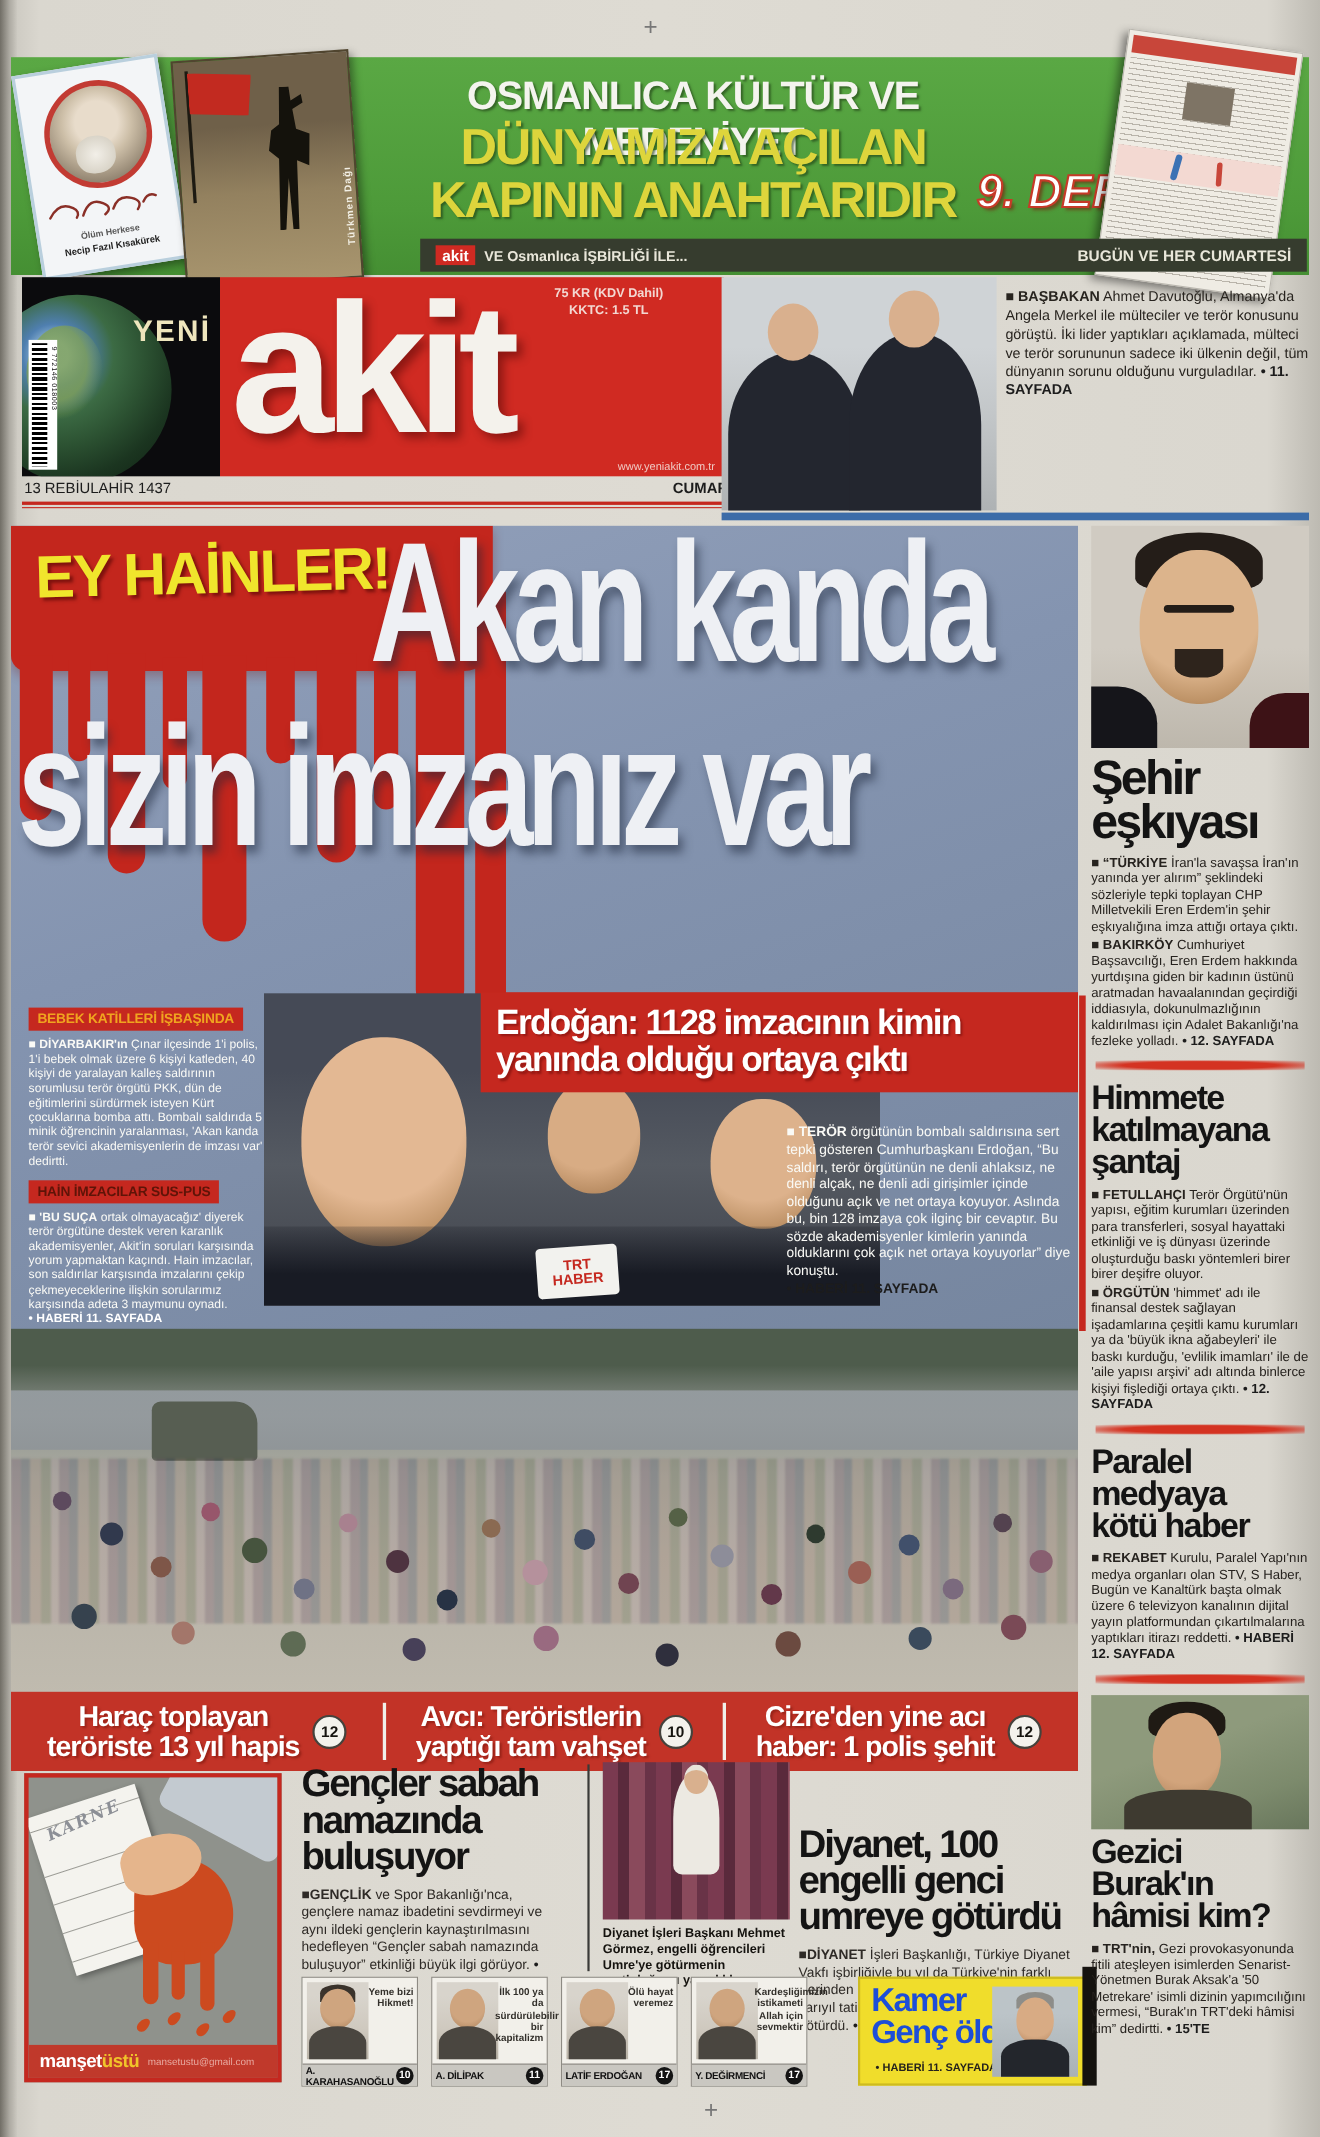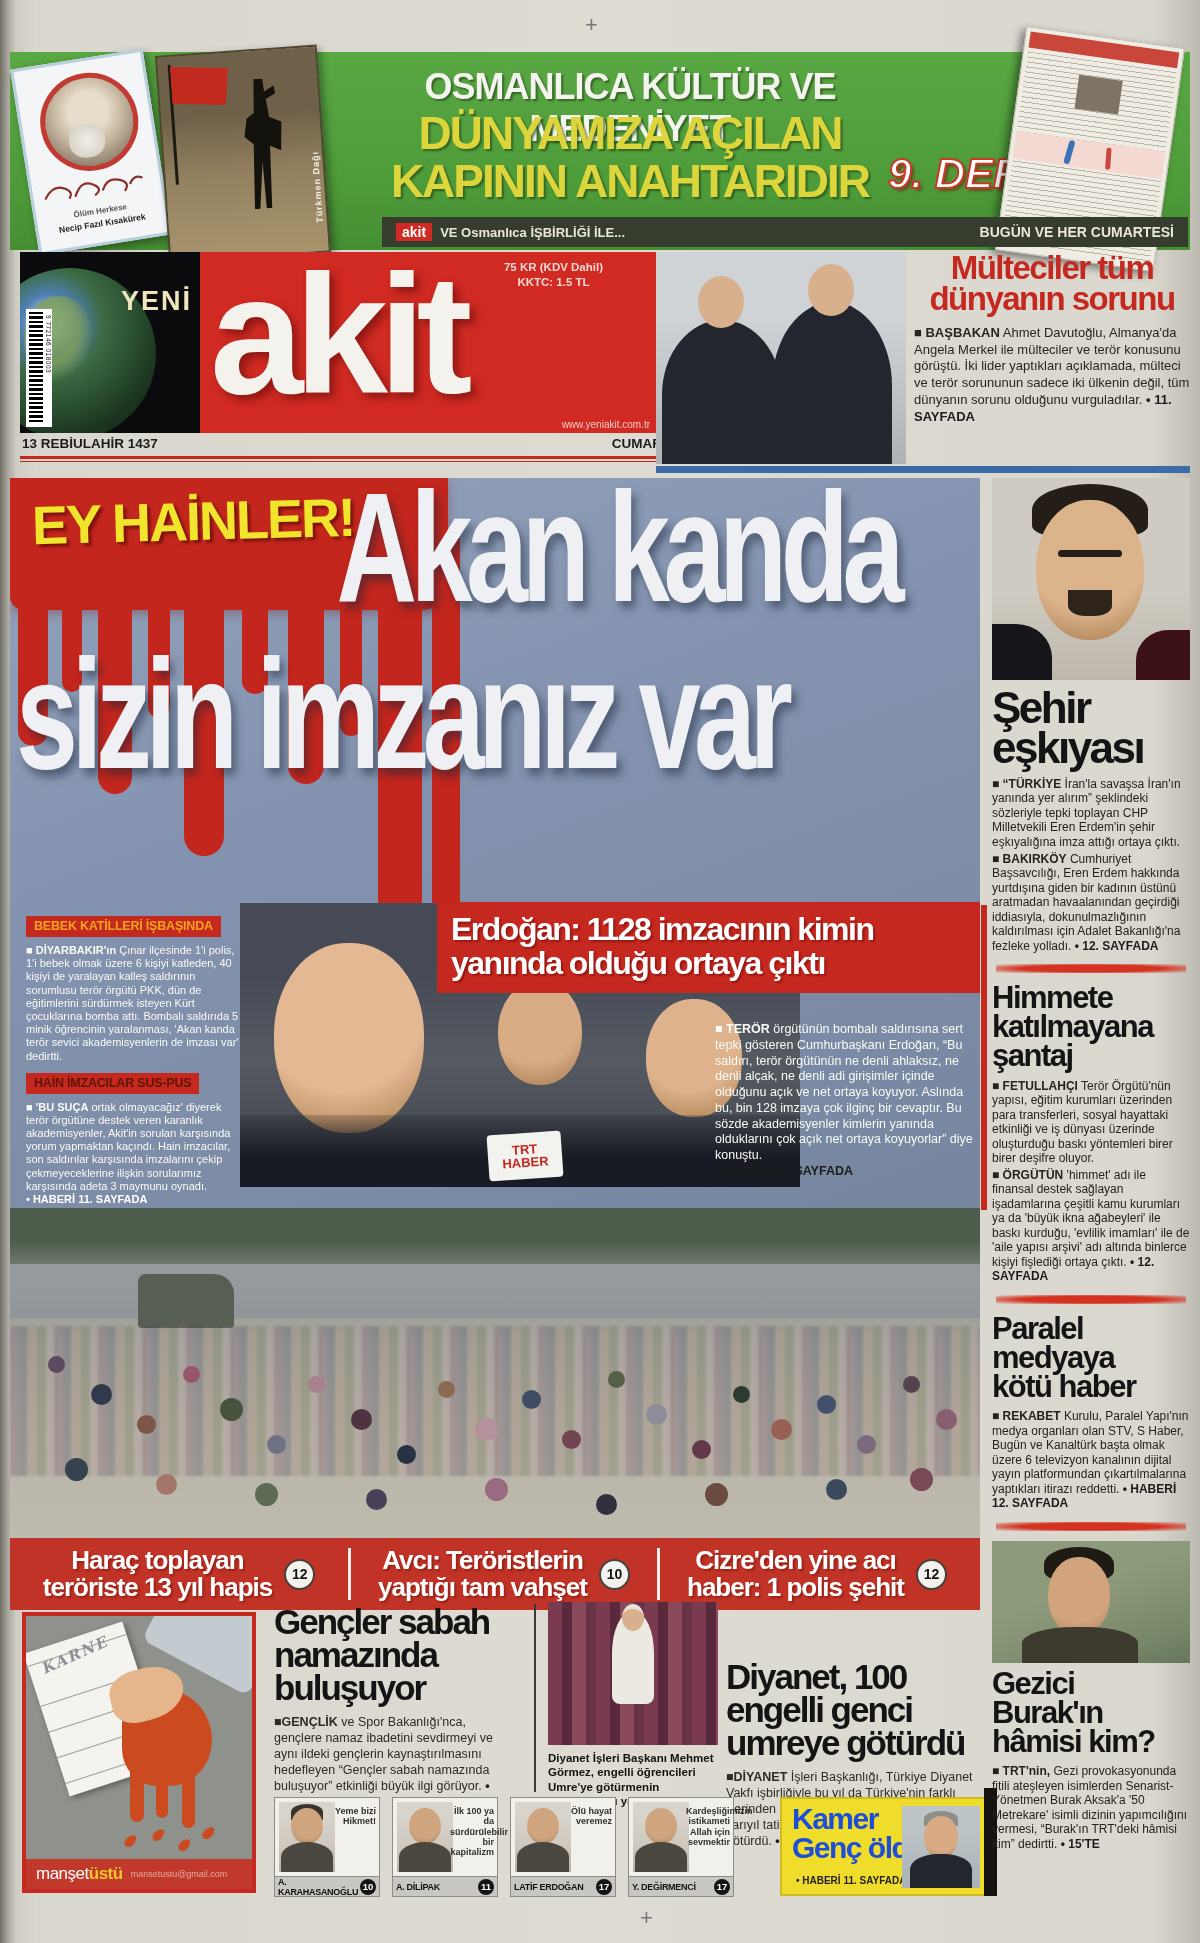--- a/index.html
+++ b/index.html
@@ -78,21 +78,21 @@
     background:repeating-linear-gradient(180deg,#000 0 2px,#fff 2px 4px,#000 4px 7px,#fff 7px 9px); }
   .barcode-num { position:absolute; right:0px; top:6px; font-size:6.5px; color:#111;
     writing-mode:vertical-rl; letter-spacing:.5px; }
   .mast-red { left:200px; top:252px; width:458px; height:181px; background:#d02a22; overflow:hidden; }
   .mast-akit { position:absolute; left:10px; top:-4px; font-size:168px; line-height:175px; font-weight:bold;
     letter-spacing:-9px; color:#f4f2ec; text-shadow:5px 5px 9px rgba(60,0,0,.45); }
   .mast-price { position:absolute; right:55px; top:8px; text-align:center; color:#f3d8d2;
     font-size:11.5px; font-weight:bold; line-height:1.3; }
   .mast-site { position:absolute; right:8px; bottom:3px; color:#f0c9c3; font-size:10px; }
   .daterow { left:20px; top:436px; width:768px; height:20px; }
-  .date-hijri { position:absolute; left:2px; top:0; font-size:13.5px; font-weight:bold; color:#1c1c1c; }
+  .date-hijri { position:absolute; left:2px; top:0; font-size:13.5px; font-weight:normal; color:#1c1c1c; }
   .date-greg { position:absolute; right:0px; top:0; font-size:13.5px; font-weight:bold; color:#1c1c1c; }
   .daterule1 { left:20px; top:456px; width:768px; height:3px; background:#c5281f; }
   .daterule2 { left:20px; top:461px; width:768px; height:1px; background:#c5281f; }
 
   
   .ref-photo { left:656px; top:252px; width:250px; height:212px;
     background:linear-gradient(180deg,#cfd3d6 0 30%,#c2c6c8 60%,#aeb2b4); }
   .ref-fig { position:absolute; bottom:-6px; width:120px; height:150px; border-radius:50% 50% 0 0; background:#23262f; }
   .ref-head { position:absolute; width:46px; height:52px; border-radius:50%; background:#d9b08e; }
   .refblock { left:914px; top:252px; width:276px; }
@@ -176,21 +176,21 @@
   .cart-karne { position:absolute; left:14px; top:8px; font-size:15px; font-weight:bold; color:#8c8f96;
     transform:rotate(-6deg); letter-spacing:2px; font-family:"DejaVu Serif",serif; font-style:italic; }
   .cart-hand { position:absolute; left:84px; top:52px; width:74px; height:52px; background:#e5b58c;
     border-radius:45% 55% 60% 40%; transform:rotate(-14deg); }
   .cart-blood { position:absolute; left:96px; top:74px; width:90px; height:96px; background:#cc4a1f;
     border-radius:40% 60% 55% 45%; }
   .cart-drip { position:absolute; background:#cc4a1f; border-radius:0 0 30px 30px; }
   .cart-drop { position:absolute; background:#cc4a1f; width:9px; height:14px; border-radius:50% 50% 50% 50%/60% 60% 40% 40%; transform:rotate(45deg); }
   .cart-credit { position:absolute; left:0; bottom:0; width:100%; height:30px; background:#c0392b;
     display:flex; align-items:center; gap:8px; padding:0 10px; box-sizing:border-box; }
-  .credit-bold { color:#fff; font-weight:normal; font-size:17px; letter-spacing:-.5px; }
+  .credit-bold { color:#fff; font-weight:bold; font-size:17px; letter-spacing:-.5px; }
   .credit-lite { color:#f0c42a; font-weight:bold; font-size:17px; margin-left:-8px; letter-spacing:-.5px; }
   .credit-mail { color:#e7a9a0; font-size:9px; }
 
   .blackhead { color:#141414; font-weight:bold; letter-spacing:-2px; line-height:.94;
     white-space:pre-line; }
   .gencler { left:274px; top:1606px; width:240px; }
   .gencler .blackhead { font-size:35px; }
   .storybody { margin-top:9px; font-size:12.5px; line-height:1.28; color:#2e2a26; }
   .vrule { left:534px; top:1604px; width:2px; height:188px; background:#3a3a38; }
   .diyphoto { left:548px; top:1602px; width:170px; height:143px;
@@ -329,22 +329,20 @@
   <div class="abs daterule1"></div>
   <div class="abs daterule2"></div>
 
   <div class="photo ref-photo">
     <div class="ref-fig" style="left:6px;"></div>
     <div class="ref-head" style="left:42px;top:24px;"></div>
     <div class="ref-fig" style="left:116px;height:168px;"></div>
     <div class="ref-head" style="left:152px;top:12px;"></div>
   </div>
   <div class="abs refblock">
-    <div class="ref-headline pre">Mülteciler tüm
-dünyanın sorunu</div>
     <div class="ref-body">
       <span class="lead">■ BAŞBAKAN</span>
       <span>Ahmet Davutoğlu, Almanya'da Angela Merkel ile mülteciler ve terör konusunu görüştü. İki lider yaptıkları açıklamada, mülteci ve terör sorununun sadece iki ülkenin değil, tüm dünyanın sorunu olduğunu vurguladılar.</span>
       <span class="pgref">• 11. SAYFADA</span>
     </div>
   </div>
   <div class="abs bluebar"></div>
 
   <div class="abs mainbox">
     <div class="blood"></div>

